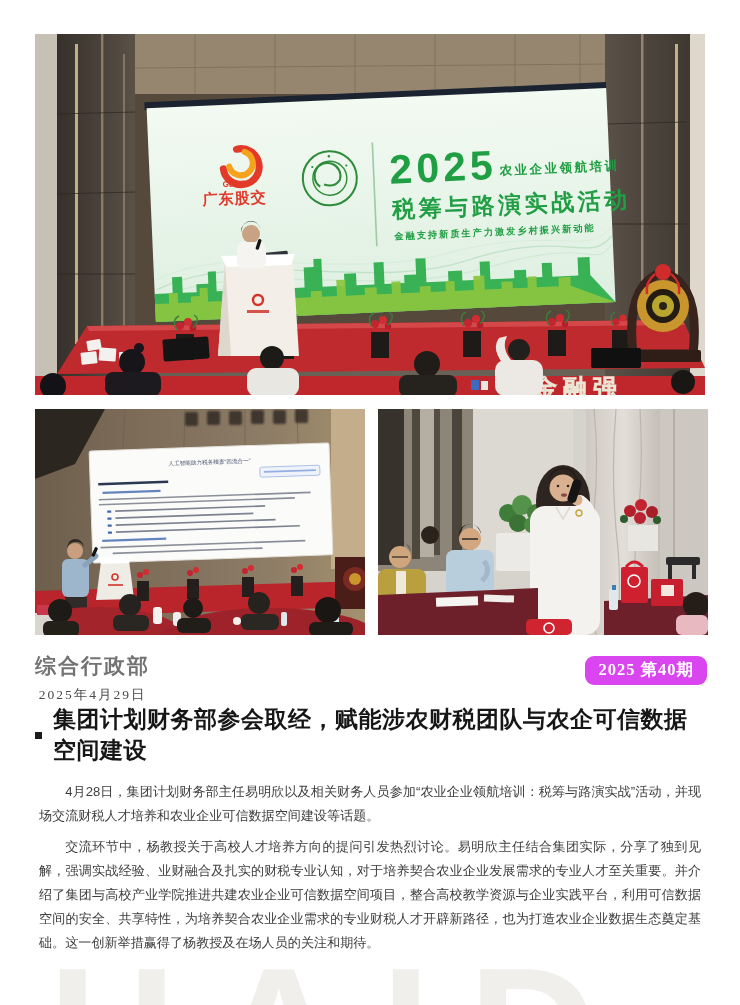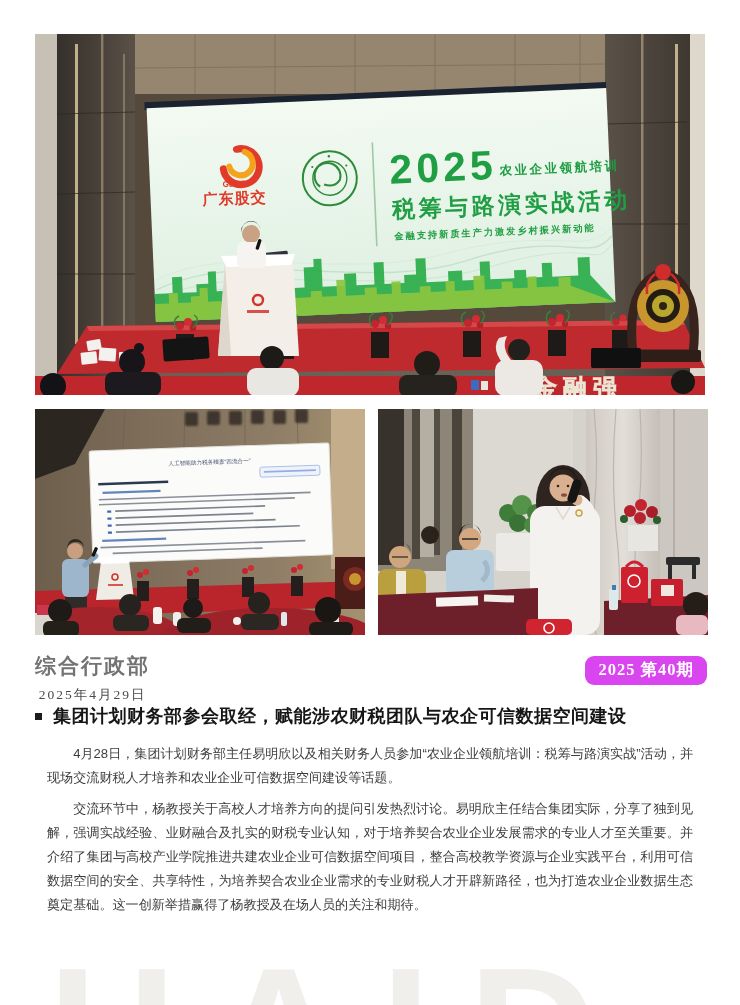--- a/index.html
+++ b/index.html
@@ -24,29 +24,29 @@
   }
   .issue-badge{
     position:absolute;right:33px;top:656px;z-index:2;
     background:#d946ef;color:#ffffff;border-radius:9px;
     font-family:"Liberation Serif","DejaVu Serif",serif;
     font-size:16.5px;font-weight:700;letter-spacing:1px;
     padding:3px 13px 4px 13px;
   }
   .article{position:absolute;left:35px;top:704px;width:670px;z-index:2;}
   .article-title{
-    font-size:18px;font-weight:700;color:#161616;letter-spacing:.5px;
+    font-size:23px;font-weight:700;color:#161616;letter-spacing:.5px;
     display:flex;align-items:center;margin-bottom:14px;
   }
   .bullet-square{
     width:7px;height:7px;background:#1c1c1c;display:inline-block;
     margin-right:11px;flex:0 0 auto;
   }
   .article p{
-    margin:7px 12px;font-size:13.1px;line-height:1.84;color:#3d3d3d;
+    margin:7px 4px;font-size:13.1px;line-height:1.84;color:#3d3d3d;
     text-align:justify;text-indent:2em;
   }
   .watermark{
     position:absolute;left:48px;top:942px;z-index:0;
     font-family:"Liberation Sans",sans-serif;font-weight:800;
     font-size:178px;letter-spacing:38px;color:#f1efec;line-height:1;
     user-select:none;
   }
   .t-green{fill:#1f9e43;font-family:"Liberation Sans",sans-serif;font-weight:700;}
 </style>

